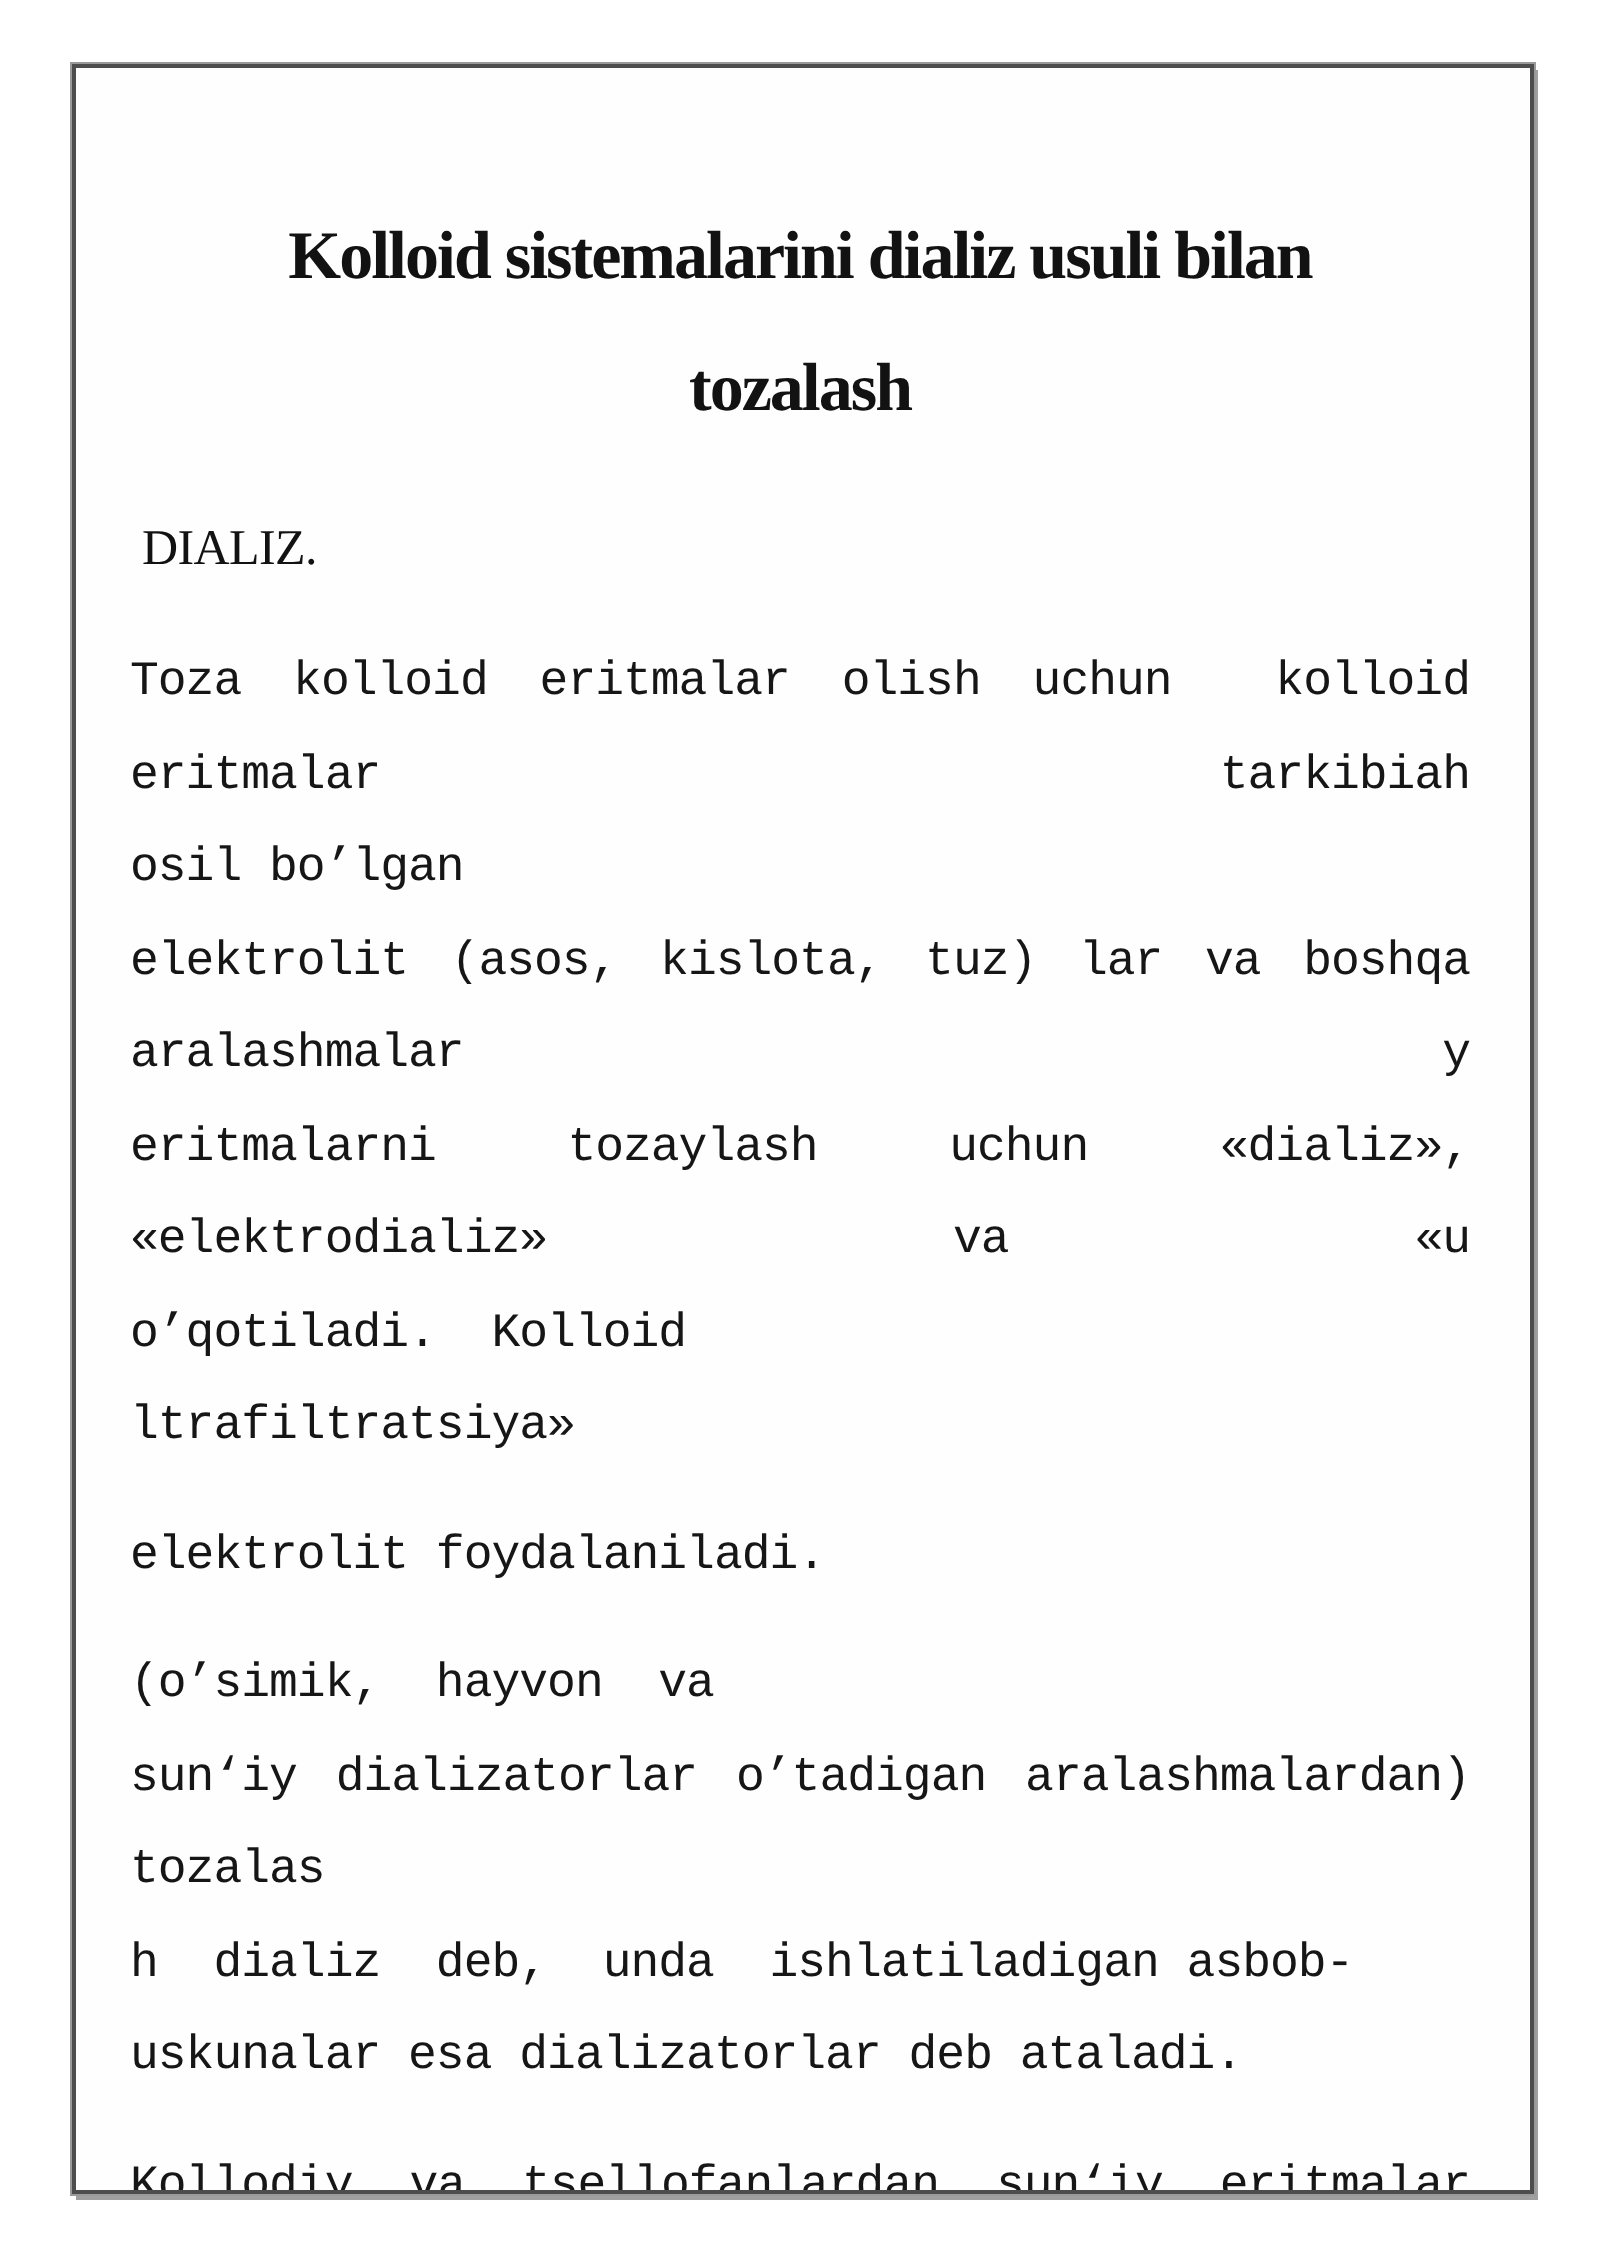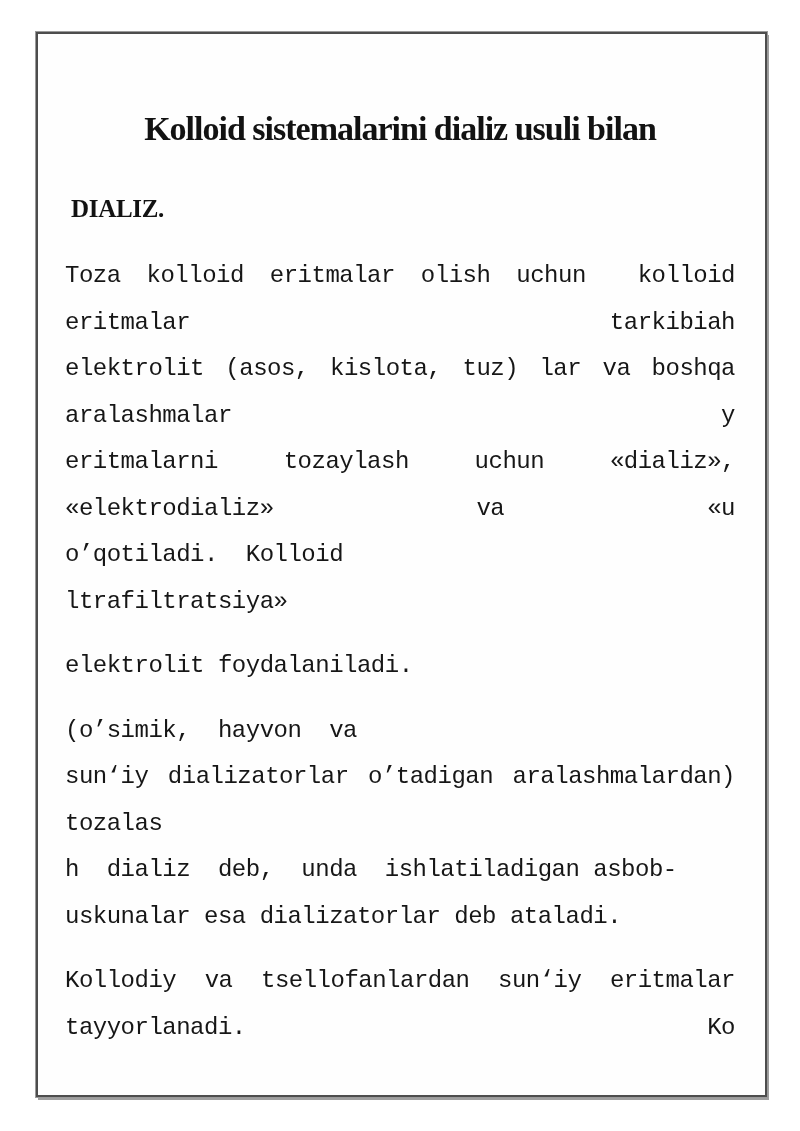--- a/index.html
+++ b/index.html
@@ -35,21 +35,21 @@
     text-align: center;
     font-weight: bold;
     font-size: 34px;
     letter-spacing: -1px;
     line-height: 66px;
     color: #121212;
   }
   .section-heading {
     margin-top: 30px;
     margin-left: 6px;
-    font-weight: bold;
+    font-weight: normal;
     font-size: 25px;
     line-height: 34px;
     letter-spacing: -0.3px;
     color: #121212;
   }
   .body-text {
     margin-top: 27px;
     color: #161616;
     font-size: 24px;
     letter-spacing: -0.5px;
@@ -69,26 +69,28 @@
   }
 </style>
 </head>
 <body>
 
 <div class="page">
   <div class="frame">
 
     <div class="doc-title">
       <div>Kolloid sistemalarini dializ usuli bilan</div>
+      <div>tozalash</div>
     </div>
 
     <div class="section-heading">DIALIZ.</div>
 
     <div class="body-text">
       <div class="line fill">Toza kolloid eritmalar olish uchun  kolloid eritmalar tarkibiah</div>
+      <div class="line">osil bo’lgan</div>
       <div class="line fill">elektrolit (asos, kislota, tuz) lar va boshqa aralashmalar y</div>
       <div class="line fill">eritmalarni tozaylash uchun «dializ», «elektrodializ» va «u</div>
       <div class="line">o’qotiladi.  Kolloid</div>
       <div class="line">ltrafiltratsiya»</div>
       <div class="line pgap">elektrolit foydalaniladi.</div>
       <div class="line pgap">(o’simik,  hayvon  va</div>
       <div class="line fill">sun‘iy dializatorlar o’tadigan aralashmalardan) tozalas</div>
       <div class="line">h  dializ  deb,  unda  ishlatiladigan asbob-</div>
       <div class="line">uskunalar esa dializatorlar deb ataladi.</div>
       <div class="line fill pgap">Kollodiy va tsellofanlardan sun‘iy eritmalar tayyorlanadi. Ko</div>

